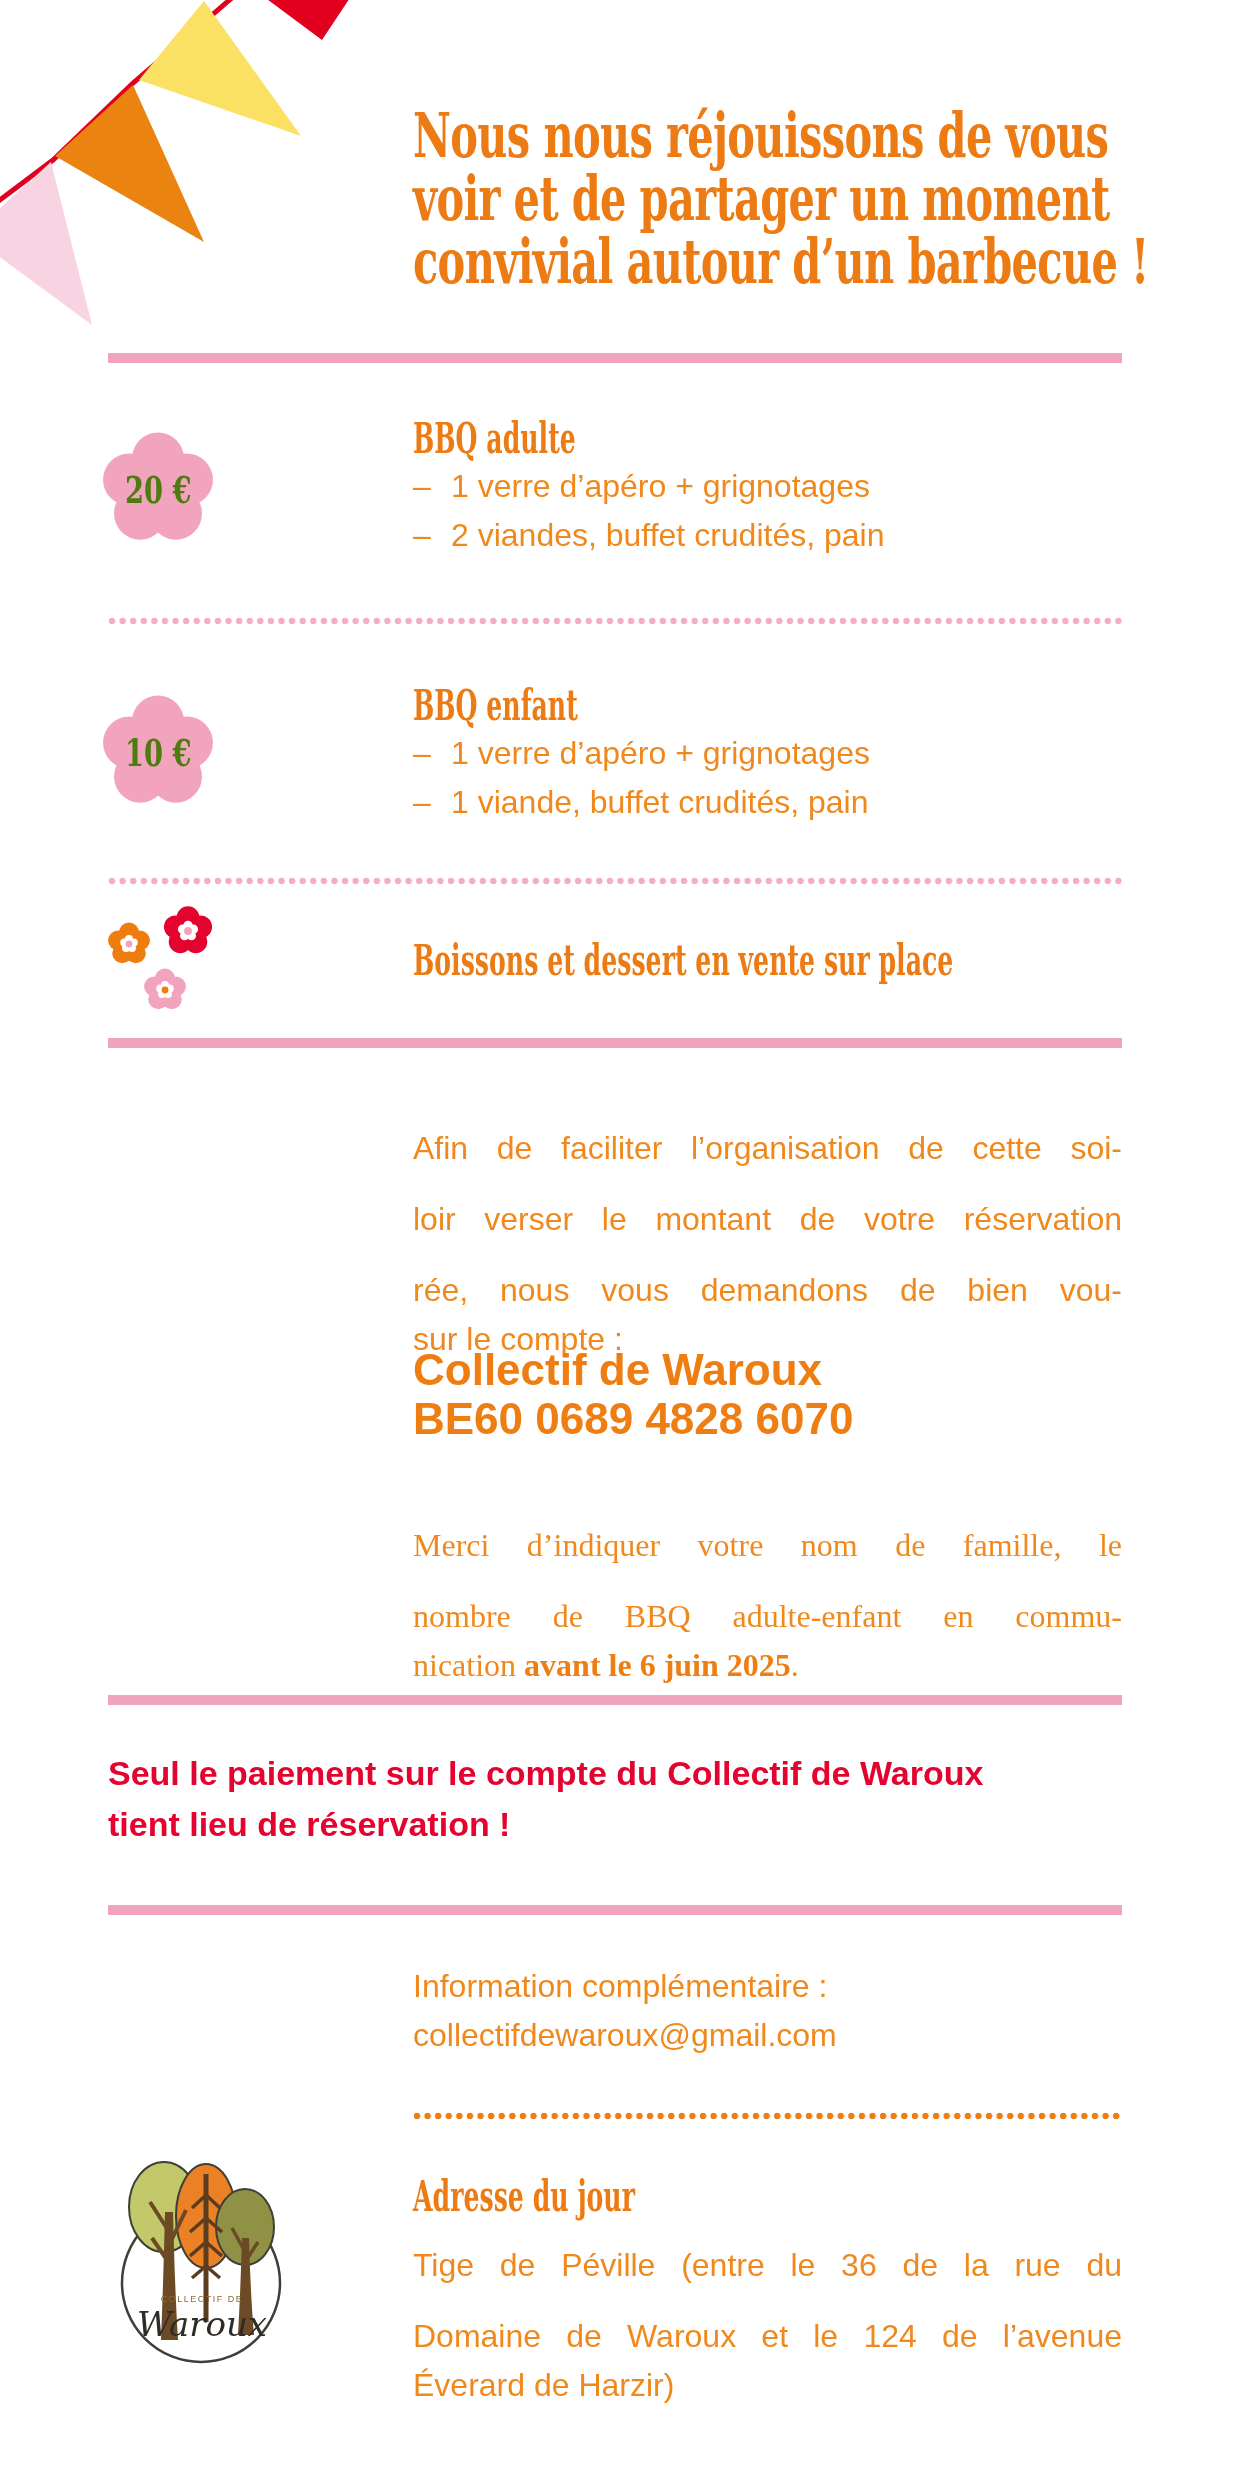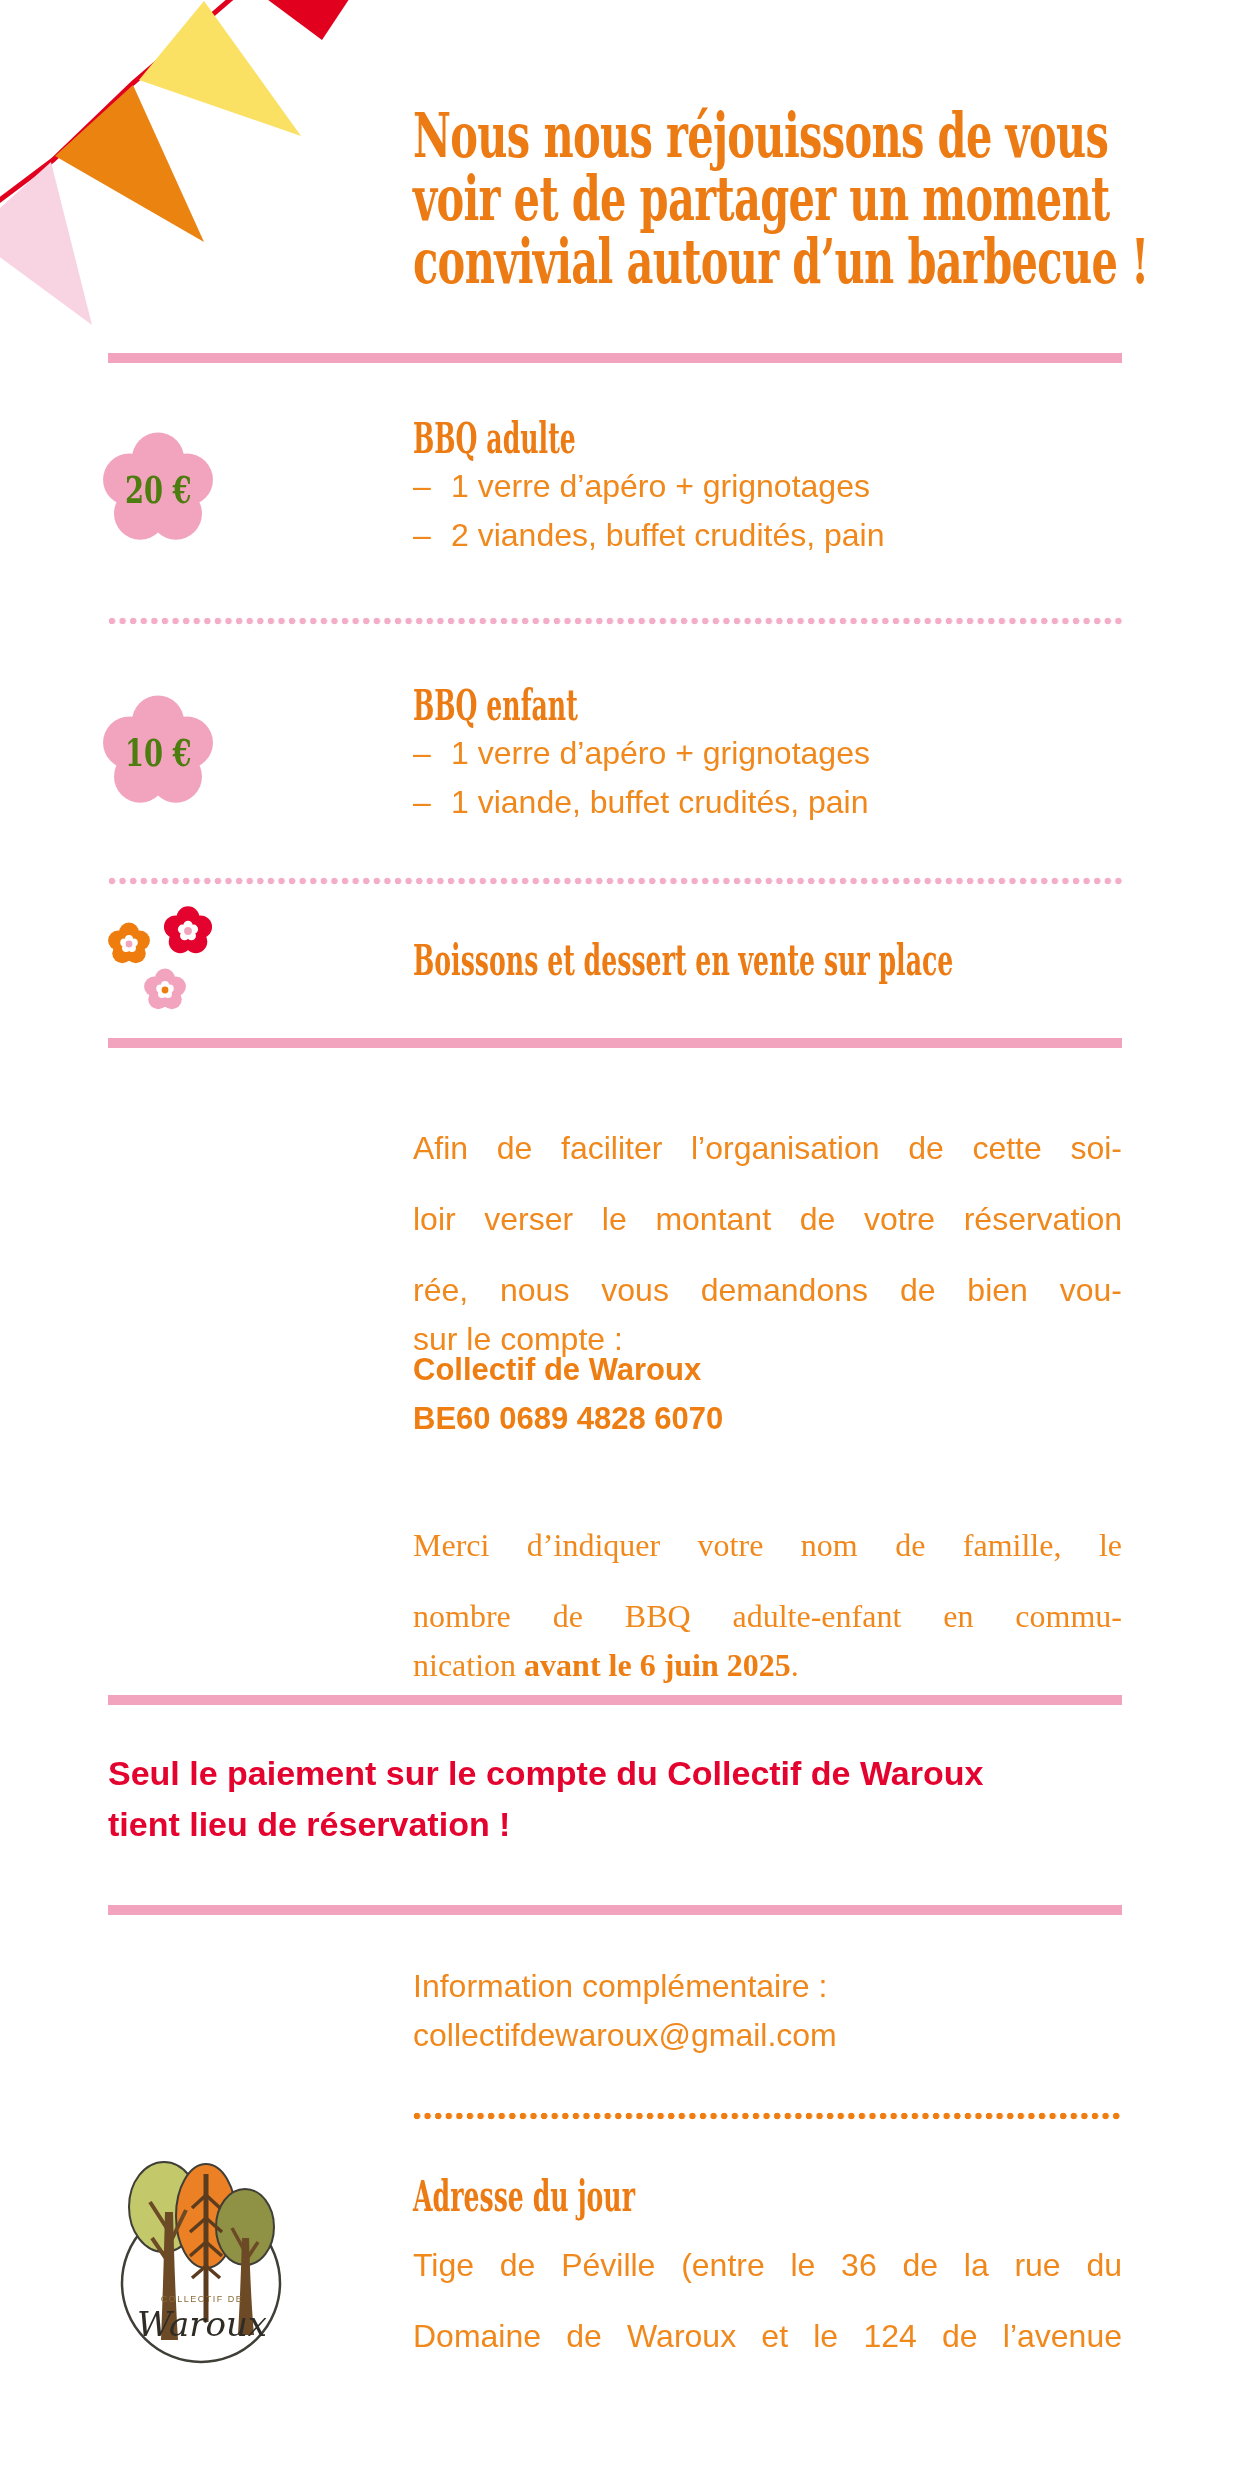--- a/index.html
+++ b/index.html
@@ -8,21 +8,21 @@
           font-family:"Liberation Sans",sans-serif;}
   .abs{position:absolute;}
   
   .display{font-family:"DejaVu Serif",serif;font-weight:bold;color:#ed7b14;}
   .headline{font-size:62px;line-height:63px;transform:scaleX(.67);transform-origin:0 0;white-space:nowrap;letter-spacing:-1px;}
   .sec-title{font-size:42px;line-height:44px;transform:scaleX(.60);transform-origin:0 0;white-space:nowrap;letter-spacing:0;}
   
   .body32{font-size:32px;line-height:49px;color:#f0881c;}
   .w709{width:709px;}
   .jline{text-align:justify;text-align-last:justify;margin-top:22px;}
-  .boldline{font-weight:bold;color:#ee7d12;font-size:31px;line-height:49px;}
+  .boldline{font-weight:bold;color:#ee7d12;font-size:44px;line-height:49px;}
   .bold-inline{font-weight:bold;color:#ee7d12;}
   .red-warning{font-size:34px;line-height:51px;font-weight:bold;color:#e4032e;width:1030px;}
   
   .rule{position:absolute;left:108px;width:1014px;height:10px;background:#f2a4bf;}
   .dots{position:absolute;height:8px;background-repeat:repeat-x;background-size:10.6px 8px;}
   .dots.pink{left:108px;width:1014px;background-image:radial-gradient(circle at 4px 4px,#f4adc8 3px,rgba(255,255,255,0) 3.6px);}
   .dots.orange{left:413px;width:709px;background-image:radial-gradient(circle at 4px 4px,#ee7d12 3px,rgba(255,255,255,0) 3.6px);}
   
   .list-row{display:flex;gap:16px;}
   .dash{flex:0 0 22px;}
@@ -215,15 +215,16 @@
     <path d="M126 185 C128 150 129 120 130 88 L137 88 C138 120 139 150 142 185 Z" fill="#6d4a26"></path>
     <path d="M132 100 L120 78 M133 112 L146 92" stroke="#6d4a26" stroke-width="3.5"></path>
     <text x="90" y="152" text-anchor="middle" font-family="Liberation Sans, sans-serif" font-size="9" letter-spacing="1.5" fill="#8a6b3a">COLLECTIF DE</text>
     <text x="90" y="186" text-anchor="middle" font-family="DejaVu Serif, serif" font-style="italic" font-size="34" fill="#2f2c26">Waroux</text>
   </svg>
 
   <div class="abs display sec-title" style="left:413px;top:2175px;">Adresse du jour</div>
   <div class="abs body32 w709" style="left:413px;top:2219px;">
     <div class="jline">Tige de Péville (entre le 36 de la rue du</div>
     <div class="jline">Domaine de Waroux et le 124 de l’avenue</div>
+    <div>Éverard de Harzir)</div>
   </div>
 
 </div>
 
 </body></html>

